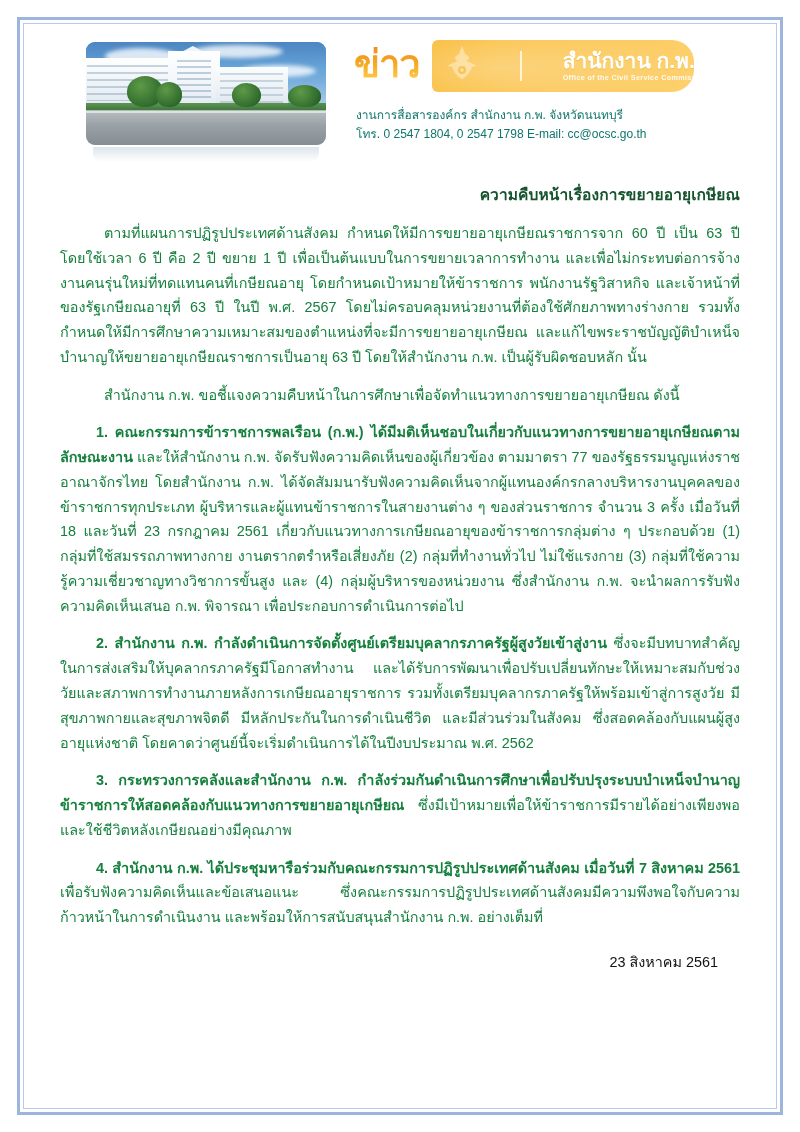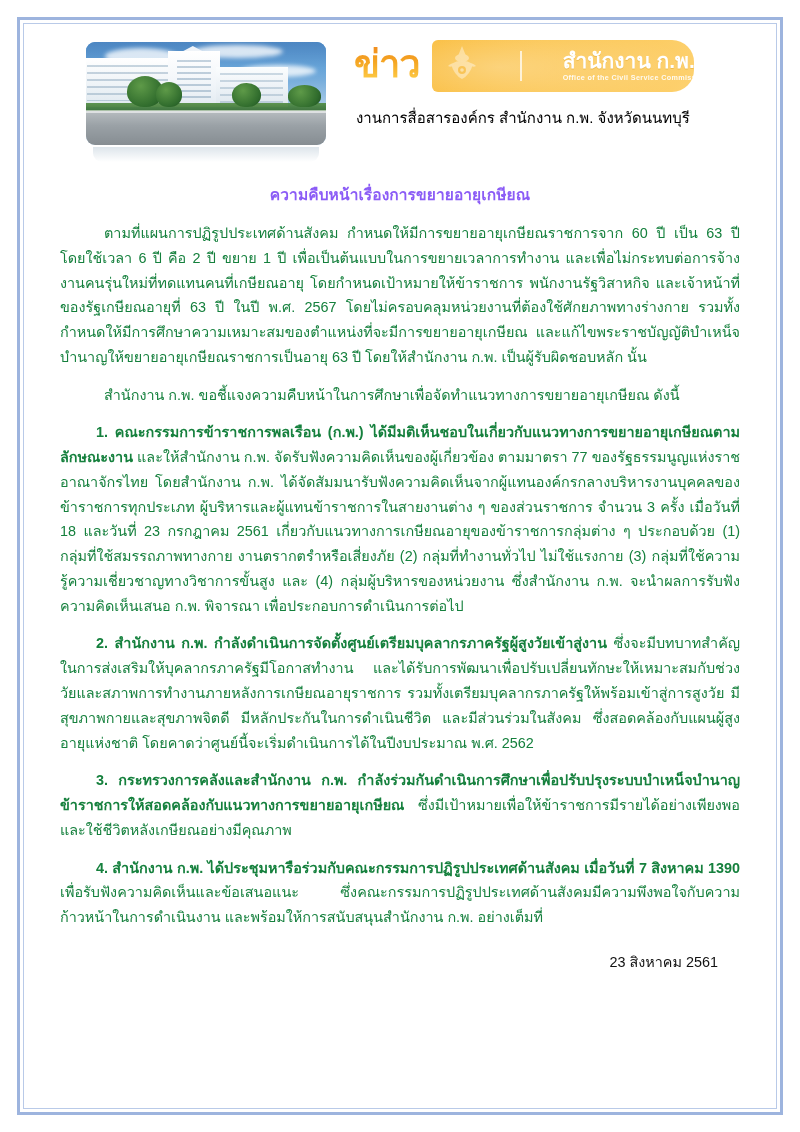--- a/index.html
+++ b/index.html
@@ -271,32 +271,32 @@
     opacity: 0.9;
     margin-top: 1px;
     white-space: nowrap;
   }
 
   .contact {
     margin-top: 12px;
     padding-left: 2px;
   }
   .contact-line {
-    font-size: 15px;
-    color: #000000;
+    font-size: 12px;
+    color: #0f766e;
     line-height: 1.62;
     white-space: nowrap;
   }
 
   
   .doc-title {
-    text-align: center;
+    text-align: right;
     font-size: 15.5px;
     font-weight: bold;
-    color: #8b5cf6;
+    color: #14532d;
     margin: 16px 0 14px 0;
     letter-spacing: .1px;
   }
 
   .para {
     font-size: 14.4px;
     color: #15803d;
     line-height: 1.72;
     text-align: justify;
     text-justify: inter-word;
@@ -378,35 +378,36 @@
 
             <div class="org-text">
               <div class="org-th">สำนักงาน ก.พ.</div>
               <div class="org-en">Office of the Civil Service Commission</div>
             </div>
           </div>
         </div>
 
         <div class="contact">
           <div class="contact-line">งานการสื่อสารองค์กร สำนักงาน ก.พ. จังหวัดนนทบุรี</div>
+          <div class="contact-line">โทร. 0 2547 1804, 0 2547 1798 E-mail: cc@ocsc.go.th</div>
         </div>
 
       </div>
     </div>
 
     <div class="doc-title">ความคืบหน้าเรื่องการขยายอายุเกษียณ</div>
 
     <p class="para lead"><span class="indent"></span><span>ตามที่แผนการปฏิรูปประเทศด้านสังคม กำหนดให้มีการขยายอายุเกษียณราชการจาก 60 ปี เป็น 63 ปี โดยใช้เวลา 6 ปี คือ 2 ปี ขยาย 1 ปี เพื่อเป็นต้นแบบในการขยายเวลาการทำงาน และเพื่อไม่กระทบต่อการจ้างงานคนรุ่นใหม่ที่ทดแทนคนที่เกษียณอายุ โดยกำหนดเป้าหมายให้ข้าราชการ พนักงานรัฐวิสาหกิจ และเจ้าหน้าที่ของรัฐเกษียณอายุที่ 63 ปี ในปี พ.ศ. 2567 โดยไม่ครอบคลุมหน่วยงานที่ต้องใช้ศักยภาพทางร่างกาย รวมทั้งกำหนดให้มีการศึกษาความเหมาะสมของตำแหน่งที่จะมีการขยายอายุเกษียณ และแก้ไขพระราชบัญญัติบำเหน็จบำนาญให้ขยายอายุเกษียณราชการเป็นอายุ 63 ปี โดยให้สำนักงาน ก.พ. เป็นผู้รับผิดชอบหลัก นั้น</span></p>
 
     <p class="para lead"><span class="indent"></span><span>สำนักงาน ก.พ. ขอชี้แจงความคืบหน้าในการศึกษาเพื่อจัดทำแนวทางการขยายอายุเกษียณ ดังนี้</span></p>
 
     <p class="para para-section"><span class="indent"></span><span class="bold">1.</span> <span class="bold">คณะกรรมการข้าราชการพลเรือน (ก.พ.) ได้มีมติเห็นชอบในเกี่ยวกับแนวทางการขยายอายุเกษียณตามลักษณะงาน</span> <span>และให้สำนักงาน ก.พ. จัดรับฟังความคิดเห็นของผู้เกี่ยวข้อง ตามมาตรา 77 ของรัฐธรรมนูญแห่งราชอาณาจักรไทย โดยสำนักงาน ก.พ. ได้จัดสัมมนารับฟังความคิดเห็นจากผู้แทนองค์กรกลางบริหารงานบุคคลของข้าราชการทุกประเภท ผู้บริหารและผู้แทนข้าราชการในสายงานต่าง ๆ ของส่วนราชการ จำนวน 3 ครั้ง เมื่อวันที่ 18 และวันที่ 23 กรกฎาคม 2561     เกี่ยวกับแนวทางการเกษียณอายุของข้าราชการกลุ่มต่าง ๆ ประกอบด้วย (1) กลุ่มที่ใช้สมรรถภาพทางกาย งานตรากตรำหรือเสี่ยงภัย (2) กลุ่มที่ทำงานทั่วไป ไม่ใช้แรงกาย (3) กลุ่มที่ใช้ความรู้ความเชี่ยวชาญทางวิชาการขั้นสูง และ (4) กลุ่มผู้บริหารของหน่วยงาน ซึ่งสำนักงาน ก.พ. จะนำผลการรับฟังความคิดเห็นเสนอ ก.พ. พิจารณา เพื่อประกอบการดำเนินการต่อไป</span></p>
 
     <p class="para para-section"><span class="indent"></span><span class="bold">2.</span> <span class="bold">สำนักงาน ก.พ. กำลังดำเนินการจัดตั้งศูนย์เตรียมบุคลากรภาครัฐผู้สูงวัยเข้าสู่งาน</span> <span>ซึ่งจะมีบทบาทสำคัญในการส่งเสริมให้บุคลากรภาครัฐมีโอกาสทำงาน และได้รับการพัฒนาเพื่อปรับเปลี่ยนทักษะให้เหมาะสมกับช่วงวัยและสภาพการทำงานภายหลังการเกษียณอายุราชการ รวมทั้งเตรียมบุคลากรภาครัฐให้พร้อมเข้าสู่การสูงวัย มีสุขภาพกายและสุขภาพจิตดี มีหลักประกันในการดำเนินชีวิต และมีส่วนร่วมในสังคม ซึ่งสอดคล้องกับแผนผู้สูงอายุแห่งชาติ โดยคาดว่าศูนย์นี้จะเริ่มดำเนินการได้ในปีงบประมาณ พ.ศ. 2562</span></p>
 
     <p class="para para-section"><span class="indent"></span><span class="bold">3.</span> <span class="bold">กระทรวงการคลังและสำนักงาน ก.พ. กำลังร่วมกันดำเนินการศึกษาเพื่อปรับปรุงระบบบำเหน็จบำนาญข้าราชการให้สอดคล้องกับแนวทางการขยายอายุเกษียณ</span> <span>ซึ่งมีเป้าหมายเพื่อให้ข้าราชการมีรายได้อย่างเพียงพอและใช้ชีวิตหลังเกษียณอย่างมีคุณภาพ</span></p>
 
-    <p class="para para-section"><span class="indent"></span><span class="bold">4.</span> <span class="bold">สำนักงาน ก.พ. ได้ประชุมหารือร่วมกับคณะกรรมการปฏิรูปประเทศด้านสังคม เมื่อวันที่ 7 สิงหาคม 1390</span> <span>เพื่อรับฟังความคิดเห็นและข้อเสนอแนะ ซึ่งคณะกรรมการปฏิรูปประเทศด้านสังคมมีความพึงพอใจกับความก้าวหน้าในการดำเนินงาน และพร้อมให้การสนับสนุนสำนักงาน ก.พ. อย่างเต็มที่</span></p>
+    <p class="para para-section"><span class="indent"></span><span class="bold">4.</span> <span class="bold">สำนักงาน ก.พ. ได้ประชุมหารือร่วมกับคณะกรรมการปฏิรูปประเทศด้านสังคม เมื่อวันที่ 7 สิงหาคม 2561</span> <span>เพื่อรับฟังความคิดเห็นและข้อเสนอแนะ ซึ่งคณะกรรมการปฏิรูปประเทศด้านสังคมมีความพึงพอใจกับความก้าวหน้าในการดำเนินงาน และพร้อมให้การสนับสนุนสำนักงาน ก.พ. อย่างเต็มที่</span></p>
 
     <div class="sign-date">23 สิงหาคม 2561</div>
 
   </div>
 </div>
 
 </body></html>

